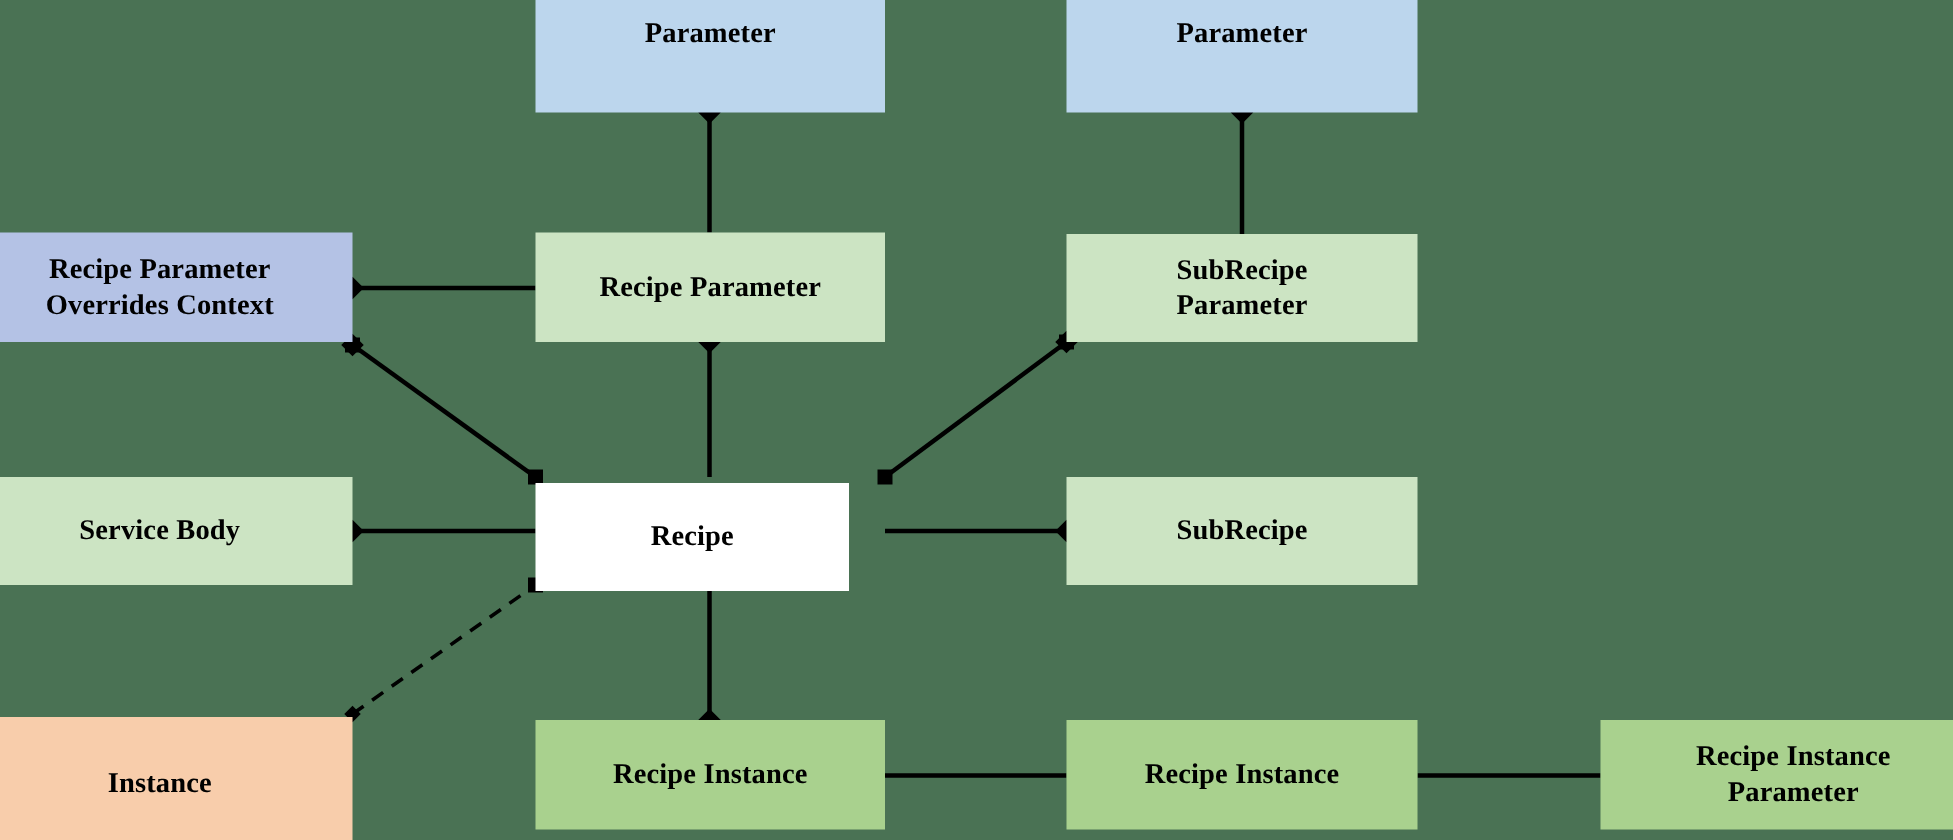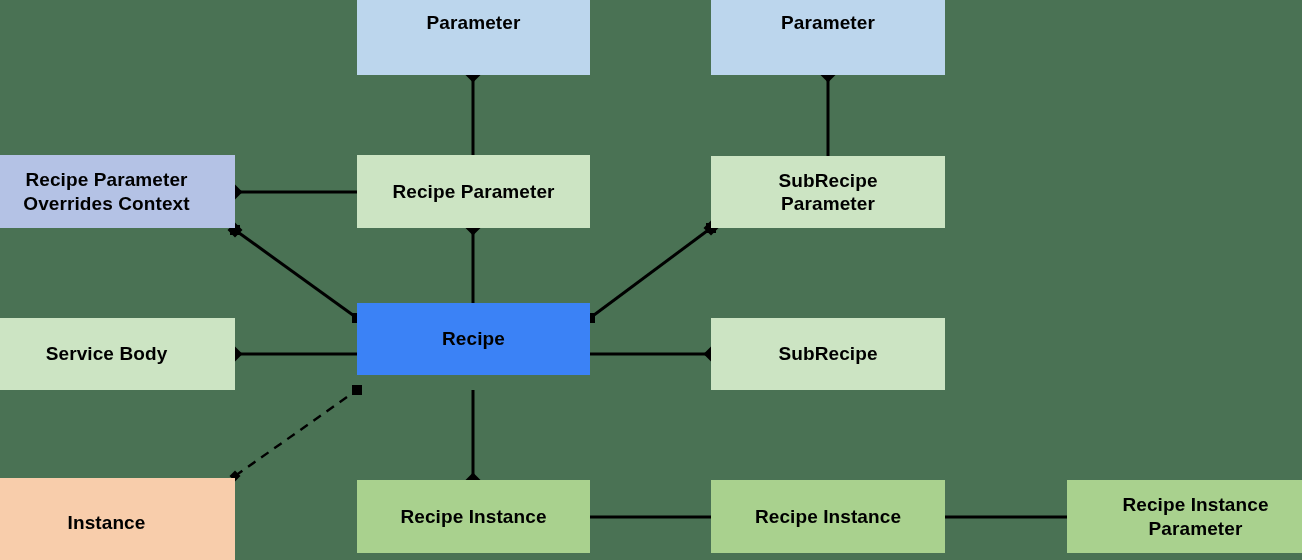--- a/index.html
+++ b/index.html
@@ -6,21 +6,21 @@
     margin: 0;
     padding: 0;
     background: #4a7254;
   }
   #diagram-root {
     position: relative;
     width: 1302px;
     height: 560px;
     background: #4a7254;
     overflow: hidden;
-    font-family: Liberation Sans, sans-serif;
+    font-family: Liberation Serif, serif;
   }
   #edge-layer {
     position: absolute;
     left: 0;
     top: 0;
     width: 1302px;
     height: 560px;
     pointer-events: none;
   }
   .node {
@@ -116,21 +116,21 @@
       <div class="node" style="left: 357px; top: 155px; width: 233px; height: 73px; background: rgb(204, 228, 195);">
         <span class="node-label">Recipe Parameter</span>
       </div>
       <div class="node" style="left: 711px; top: 156px; width: 234px; height: 72px; background: rgb(204, 228, 195);">
         <span class="node-label">SubRecipe
 Parameter</span>
       </div>
       <div class="node" style="left: -22px; top: 318px; width: 257px; height: 72px; background: rgb(204, 228, 195);">
         <span class="node-label">Service Body</span>
       </div>
-      <div class="node" style="left: 357px; top: 303px; width: 233px; height: 72px; background: #3b82f6;">
+      <div class="node" style="left: 357px; top: 322px; width: 209px; height: 72px; background: #ffffff;">
         <span class="node-label">Recipe</span>
       </div>
       <div class="node" style="left: 711px; top: 318px; width: 234px; height: 72px; background: rgb(204, 228, 195);">
         <span class="node-label">SubRecipe</span>
       </div>
       <div class="node" style="left: -22px; top: 478px; width: 257px; height: 90px; background: rgb(248, 205, 171);">
         <span class="node-label">Instance</span>
       </div>
       <div class="node" style="left: 357px; top: 480px; width: 233px; height: 73px; background: rgb(169, 209, 142);">
         <span class="node-label">Recipe Instance</span>

